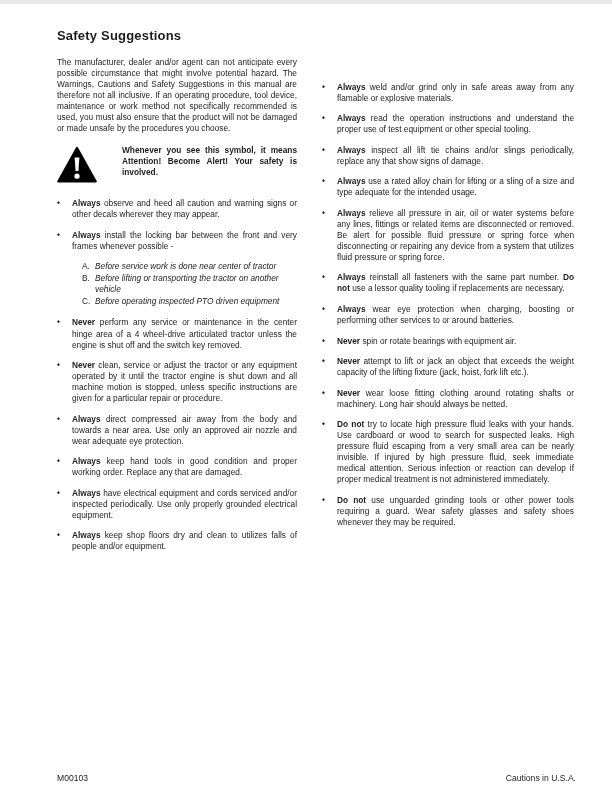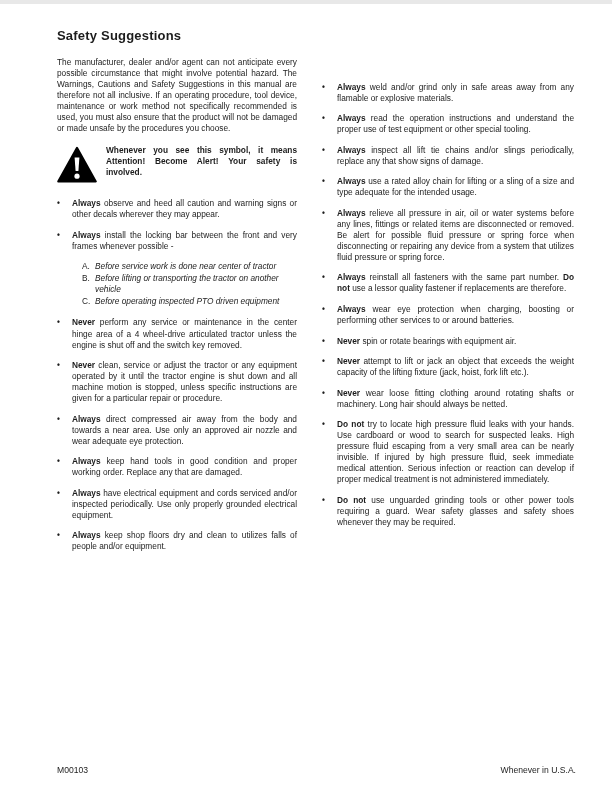--- a/index.html
+++ b/index.html
@@ -9,35 +9,35 @@
     position:relative;box-sizing:border-box;padding:24px 36px 0 57px;
   }
   .title{
     font-size:13px;font-weight:bold;margin:0 0 14px 0;letter-spacing:.2px;
   }
   .columns{display:flex;gap:25px;align-items:center;}
   .col{font-size:8.3px;line-height:1.33;text-align:justify;}
   .col-left{width:240px;}
   .col-right{width:252px;}
   .intro{margin:0 0 11px 0;}
-  .warning{display:flex;gap:9px;align-items:flex-start;margin:0 0 13px 0;}
+  .warning{display:flex;gap:25px;align-items:flex-start;margin:0 0 13px 0;}
   .warning .icon{flex:0 0 40px;height:40px;display:block;}
   .warning .icon svg{display:block;width:40px;height:40px;}
   .warning-text{font-weight:bold;margin:0;text-align:justify;}
   ul.bullets{list-style:none;margin:0;padding:0;}
   ul.bullets li{display:flex;margin:0 0 9.5px 0;}
   ul.bullets .marker{flex:0 0 15px;font-weight:bold;}
   ul.bullets .content{flex:1;}
   .lead{font-weight:bold;}
   .subs{margin-top:9px;padding-left:10px;}
   .sub-item{display:flex;margin-bottom:1px;}
   .sub-item .sub-label{flex:0 0 13px;}
   .sub-item .sub-text{flex:1;text-align:left;font-style:italic;}
   .footer{
-    position:absolute;left:57px;right:36px;bottom:21px;
+    position:absolute;left:57px;right:36px;bottom:13px;
     display:flex;justify-content:space-between;font-size:8.6px;
   }
 </style>
 </head>
 <body>
 
 <div class="page">
 
   <h1 class="title">Safety Suggestions</h1>
 
@@ -123,21 +123,21 @@
           <li>
             <span class="marker">•</span>
             <div class="content"><span class="lead">Always</span><span> use a rated alloy chain for lifting or a sling of a size and type adequate for the intended usage.</span></div>
           </li>
           <li>
             <span class="marker">•</span>
             <div class="content"><span class="lead">Always</span><span> relieve all pressure in air, oil or water systems before any lines, fittings or related items are disconnected or removed. Be alert for possible fluid pressure or spring force when disconnecting or repairing any device from a system that utilizes fluid pressure or spring force.</span></div>
           </li>
           <li>
             <span class="marker">•</span>
-            <div class="content"><span class="lead">Always</span><span> reinstall all fasteners with the same part number. </span><span class="lead">Do not</span><span> use a lessor quality fastener if replacements are therefore.</span></div>
+            <div class="content"><span class="lead">Always</span><span> reinstall all fasteners with the same part number. </span><span class="lead">Do not</span><span> use a lessor quality tooling if replacements are necessary.</span></div>
           </li>
           <li>
             <span class="marker">•</span>
             <div class="content"><span class="lead">Always</span><span> wear eye protection when charging, boosting or performing other services to or around batteries.</span></div>
           </li>
           <li>
             <span class="marker">•</span>
             <div class="content"><span class="lead">Never</span><span> spin or rotate bearings with equipment air.</span></div>
           </li>
           <li>
@@ -156,16 +156,16 @@
             <span class="marker">•</span>
             <div class="content"><span class="lead">Do not</span><span> use unguarded grinding tools or other power tools requiring a guard. Wear safety glasses and safety shoes whenever they may be required.</span></div>
           </li>
         </ul>
     </div>
 
   </div>
 
   <div class="footer">
     <span>M00103</span>
-    <span>Whenever in U.S.A.</span>
+    <span>Cautions in U.S.A.</span>
   </div>
 
 </div>
 
 </body></html>

